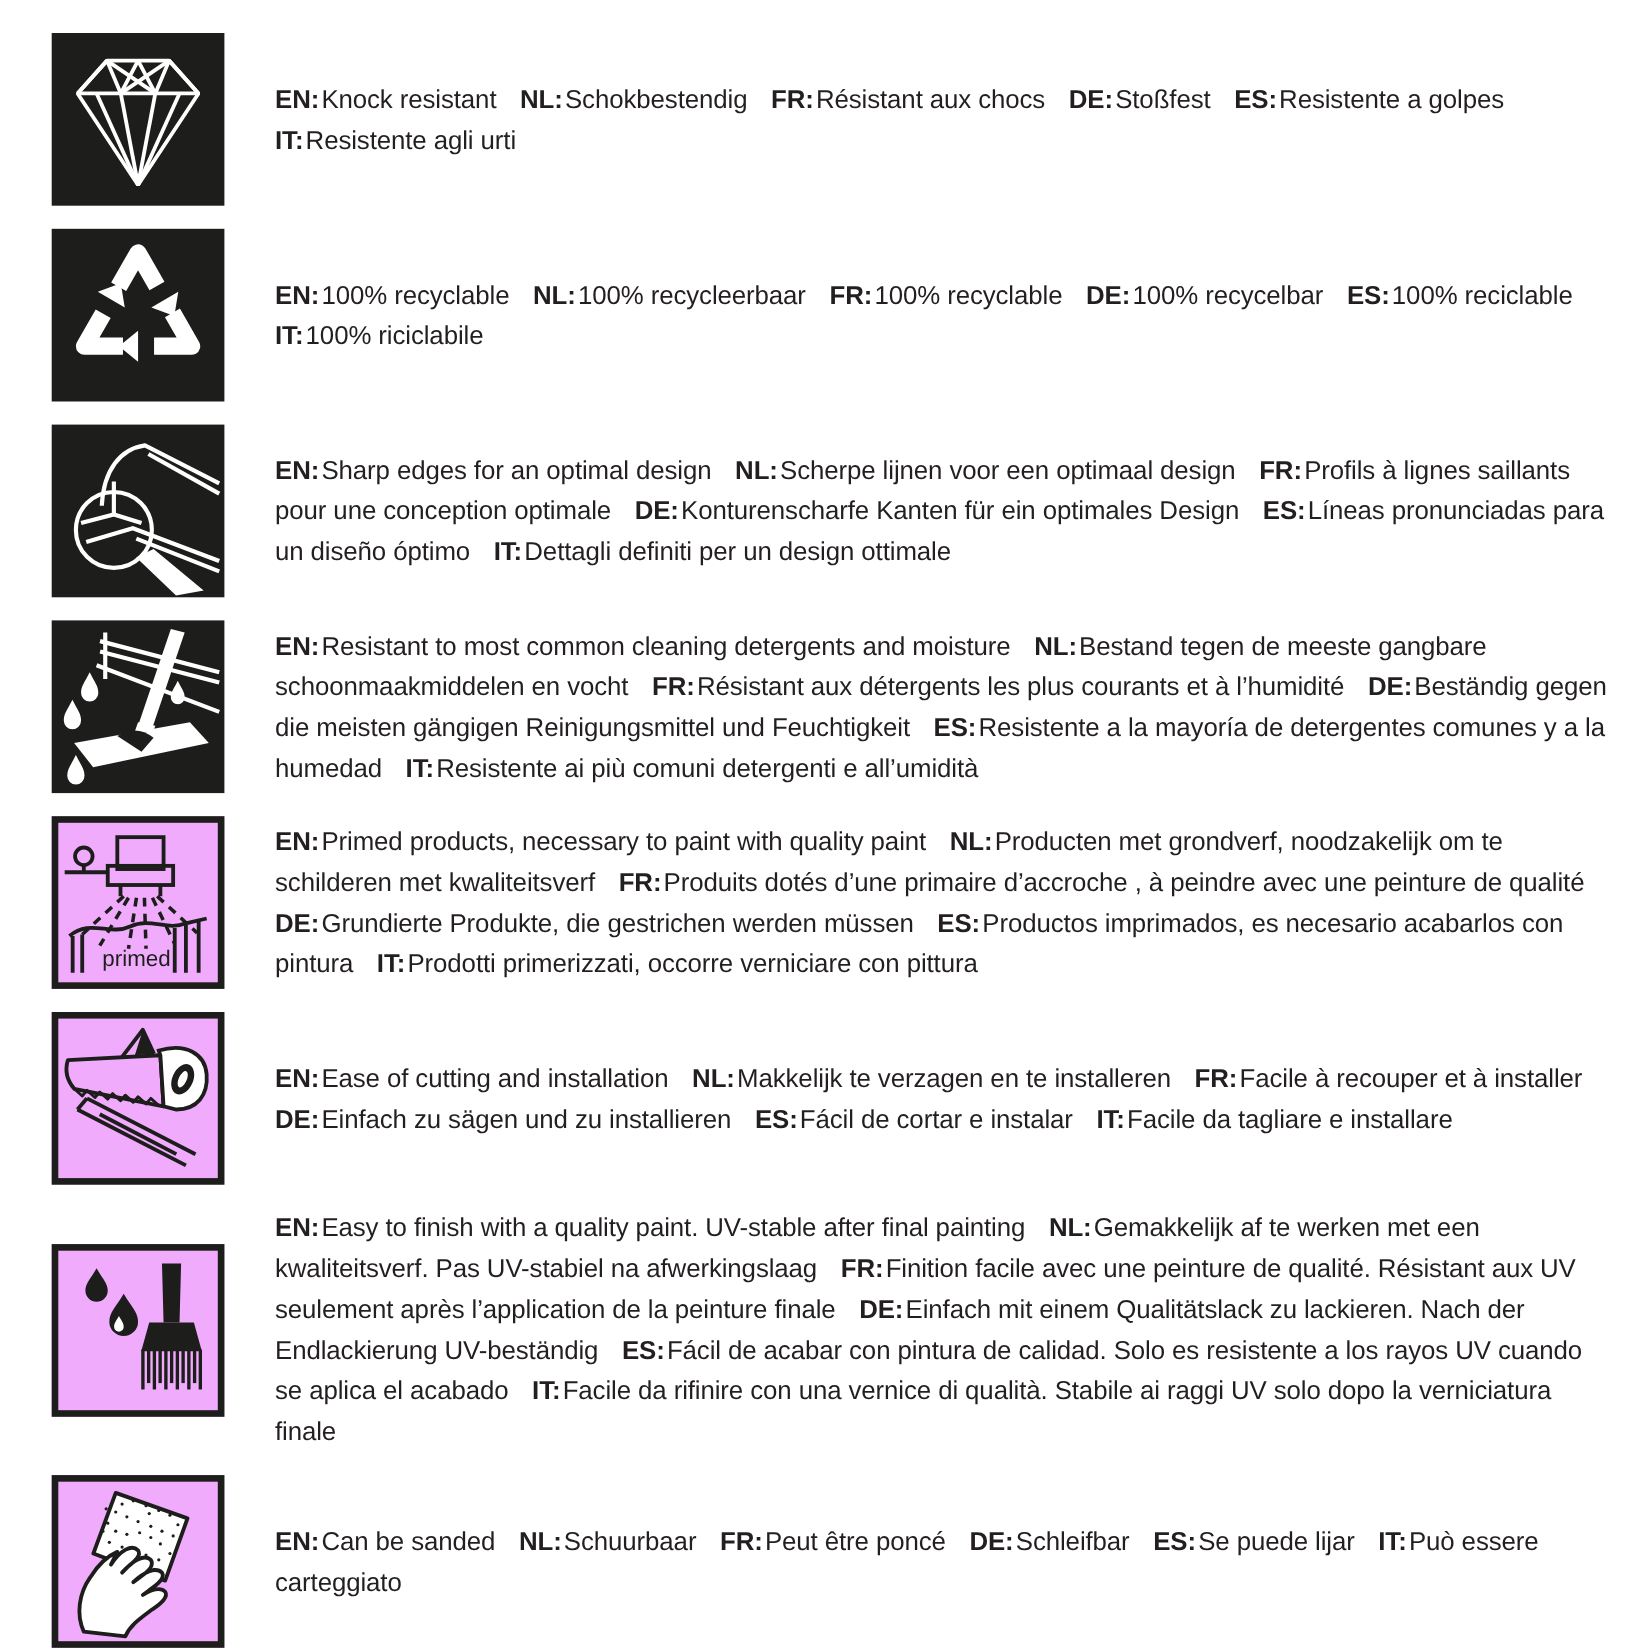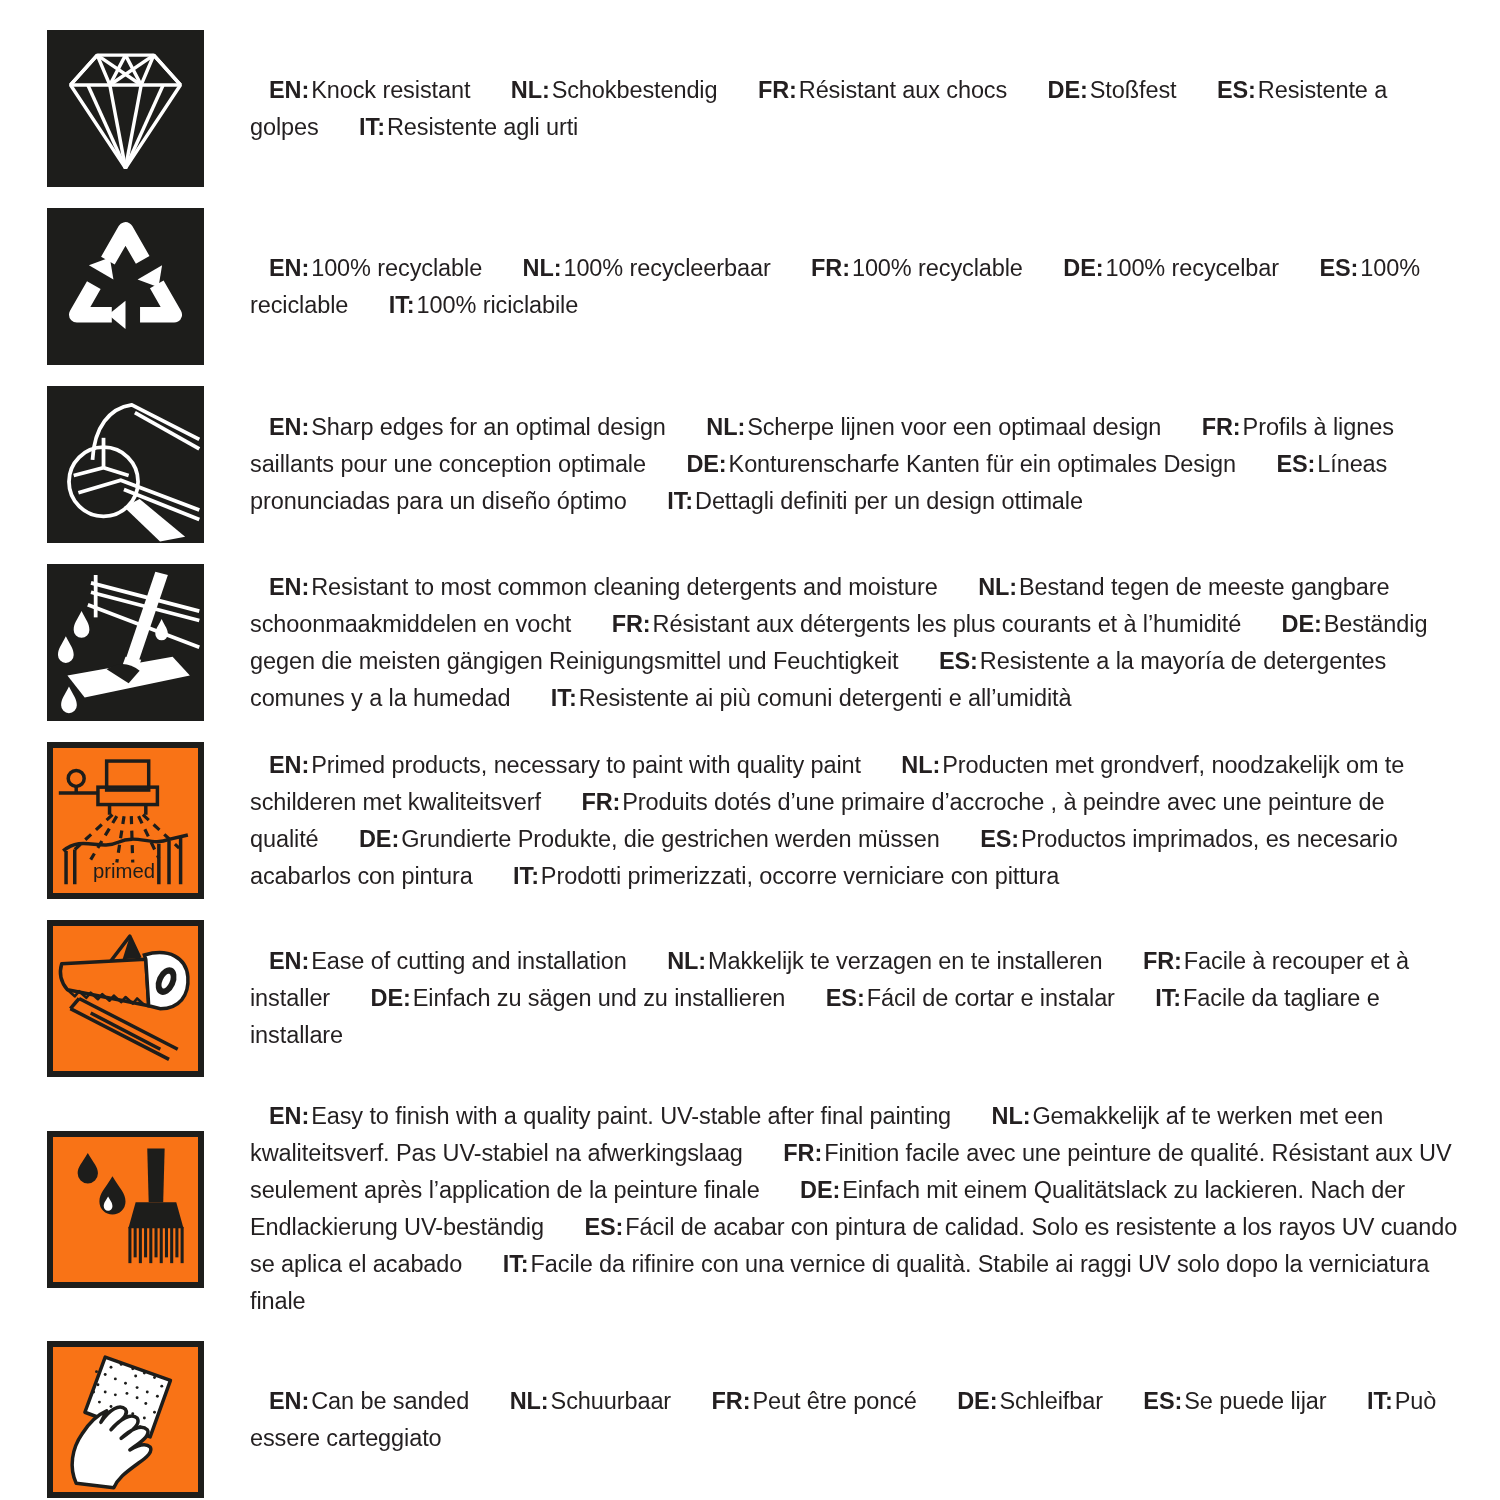--- a/index.html
+++ b/index.html
@@ -6,24 +6,24 @@
   html,body { width:1500px; height:1500px; background:#ffffff; overflow:hidden; }
   body {
     font-family:"Liberation Sans", sans-serif;
     color:#231f20;
     padding:30px 38px 0 47px;
   }
   .sheet { width:100%; }
   .row { display:flex; align-items:center; min-height:157px; margin-bottom:21px; }
   .icon-box { flex:0 0 157px; width:157px; height:157px; margin-right:46px; }
   .icon-box.dark  { background:#1d1d1b; }
-  .icon-box.light { background:#f97316; border:6px solid #1d1d1b; }
+  .icon-box.light { background:#f0abfc; border:6px solid #1d1d1b; }
   .icon-box svg { width:100%; height:100%; display:block; }
   .desc { width:1212px; font-size:23.5px; line-height:37px; letter-spacing:-0.1px; }
-  .seg { margin-right:15px;margin-left:19px; }
+  .seg { margin-right:15px; }
   .lang { font-weight:bold; }
   .seg .txt { padding-left:2px; }
   .seg.it .txt { }
 </style>
 </head>
 <body style="color: rgb(35, 31, 32);">
 
 <main class="sheet">
     <div class="row">
       <div class="icon-box dark">

